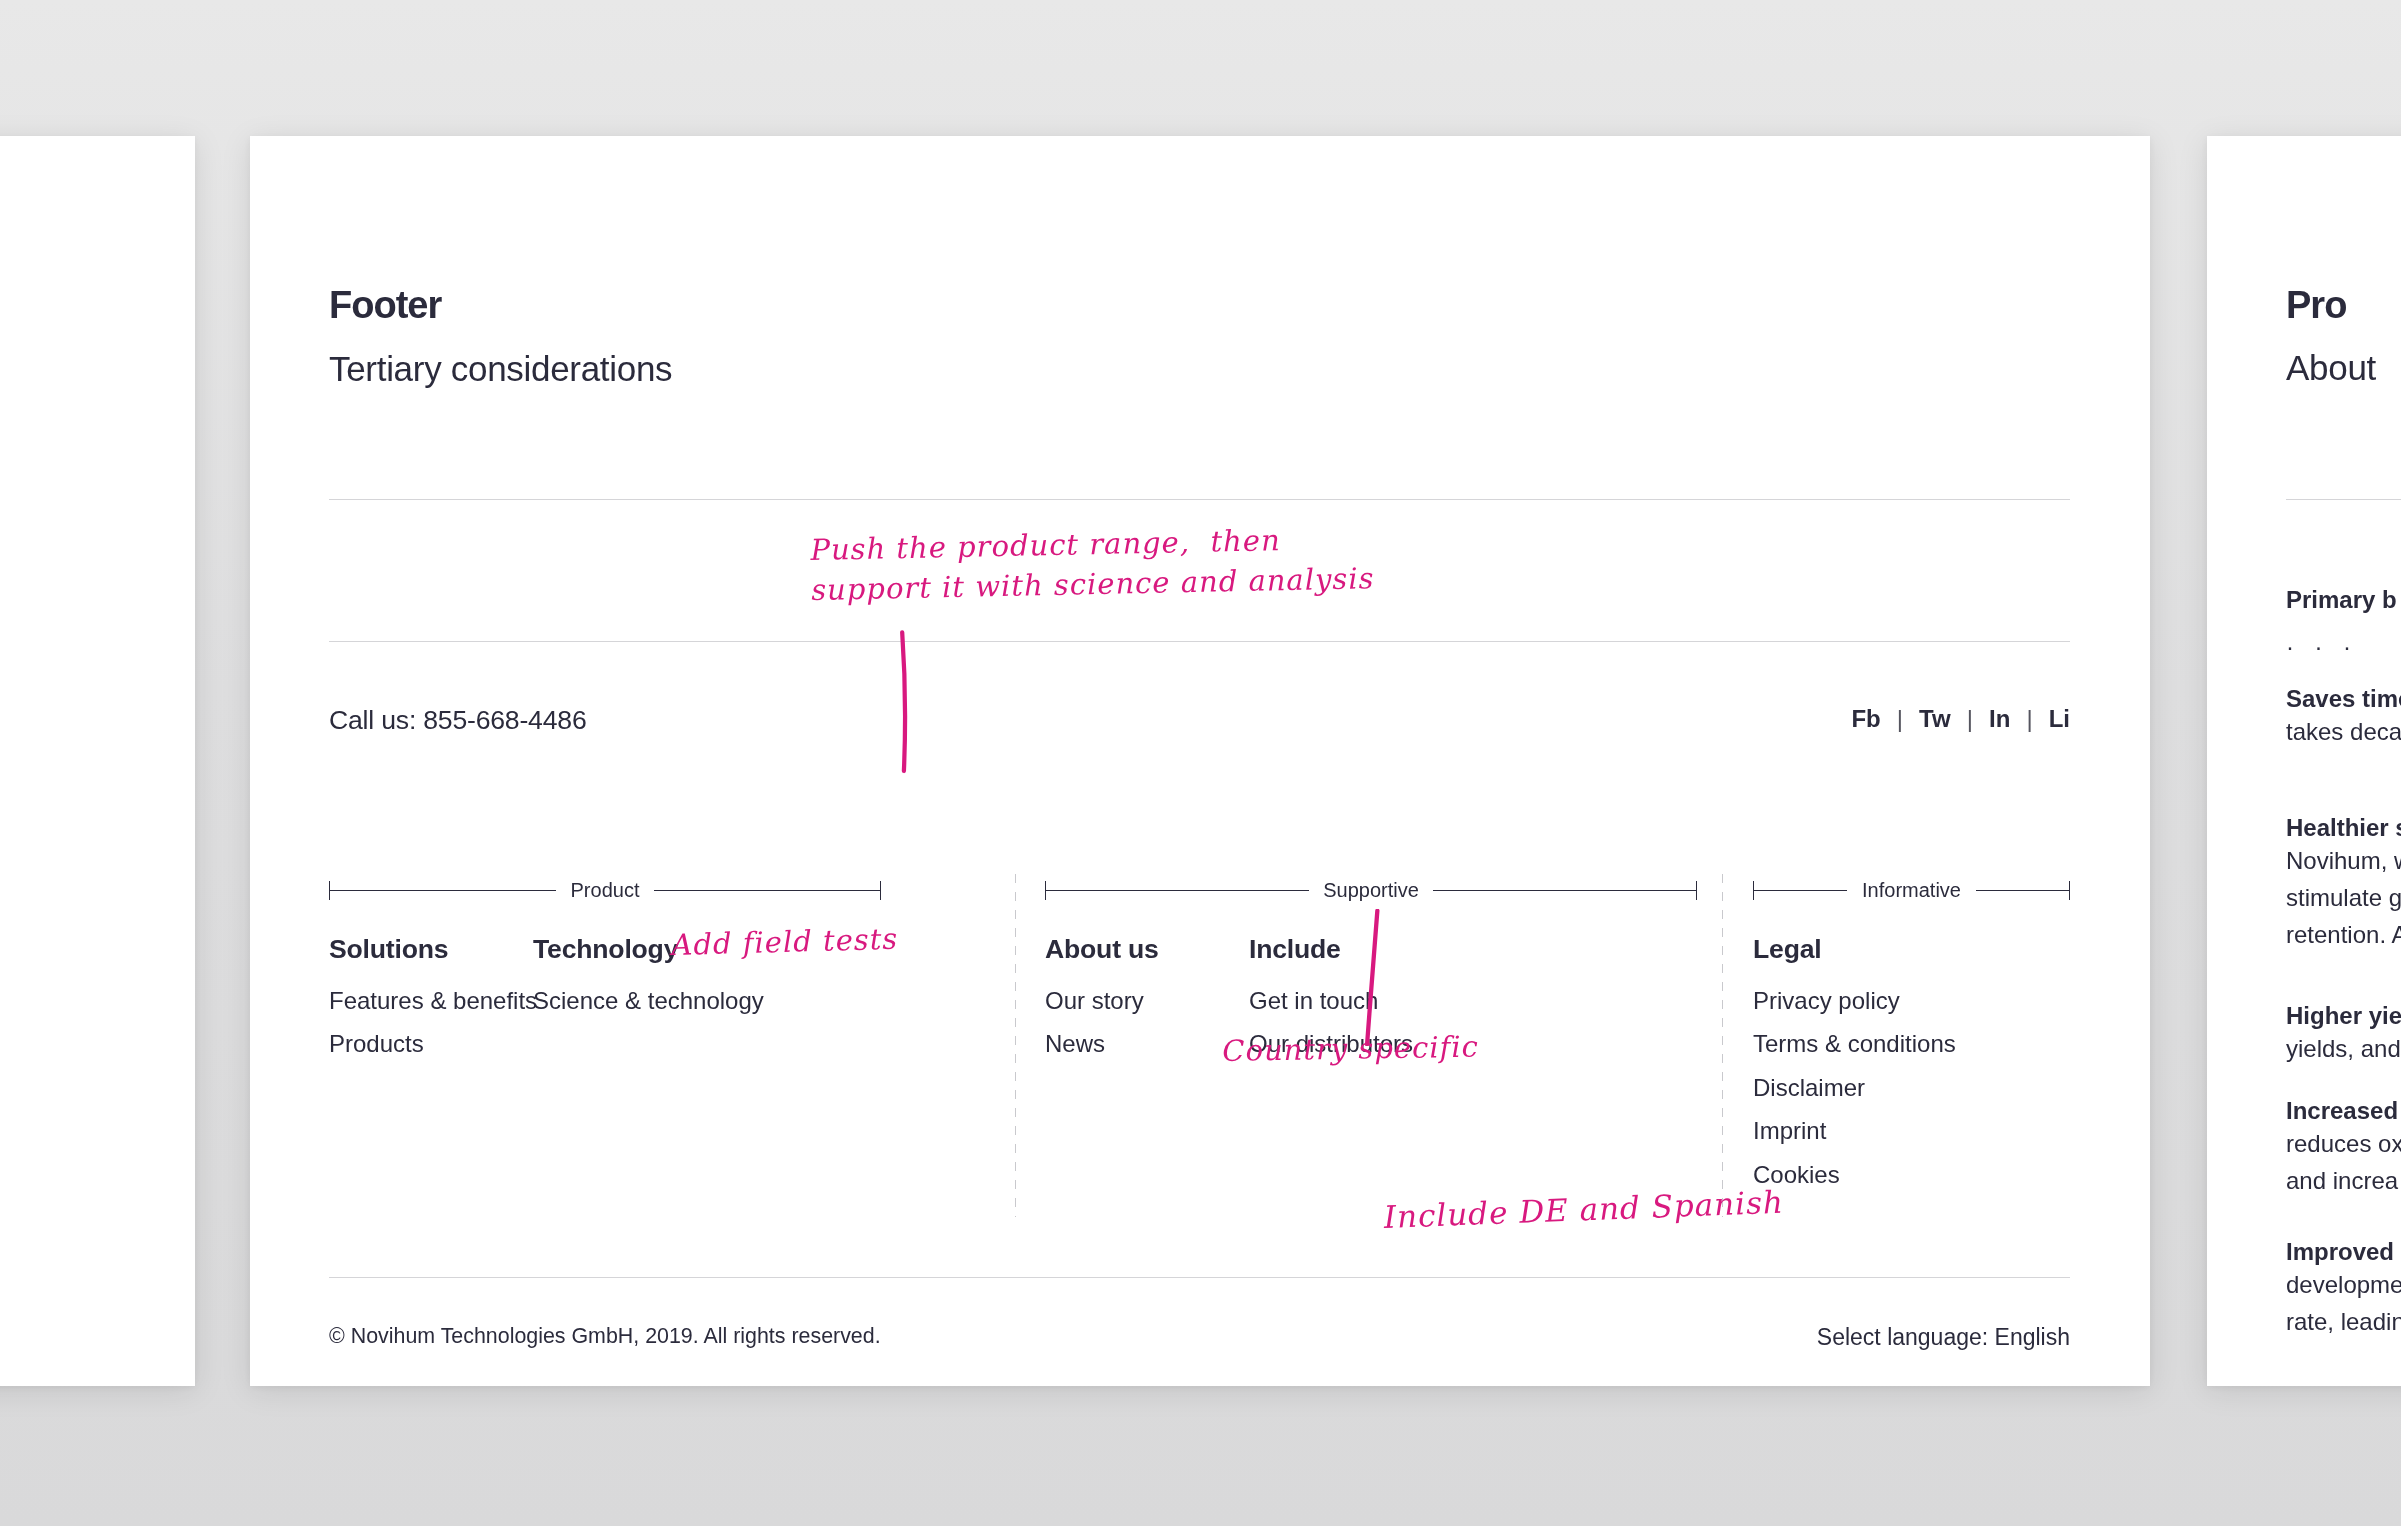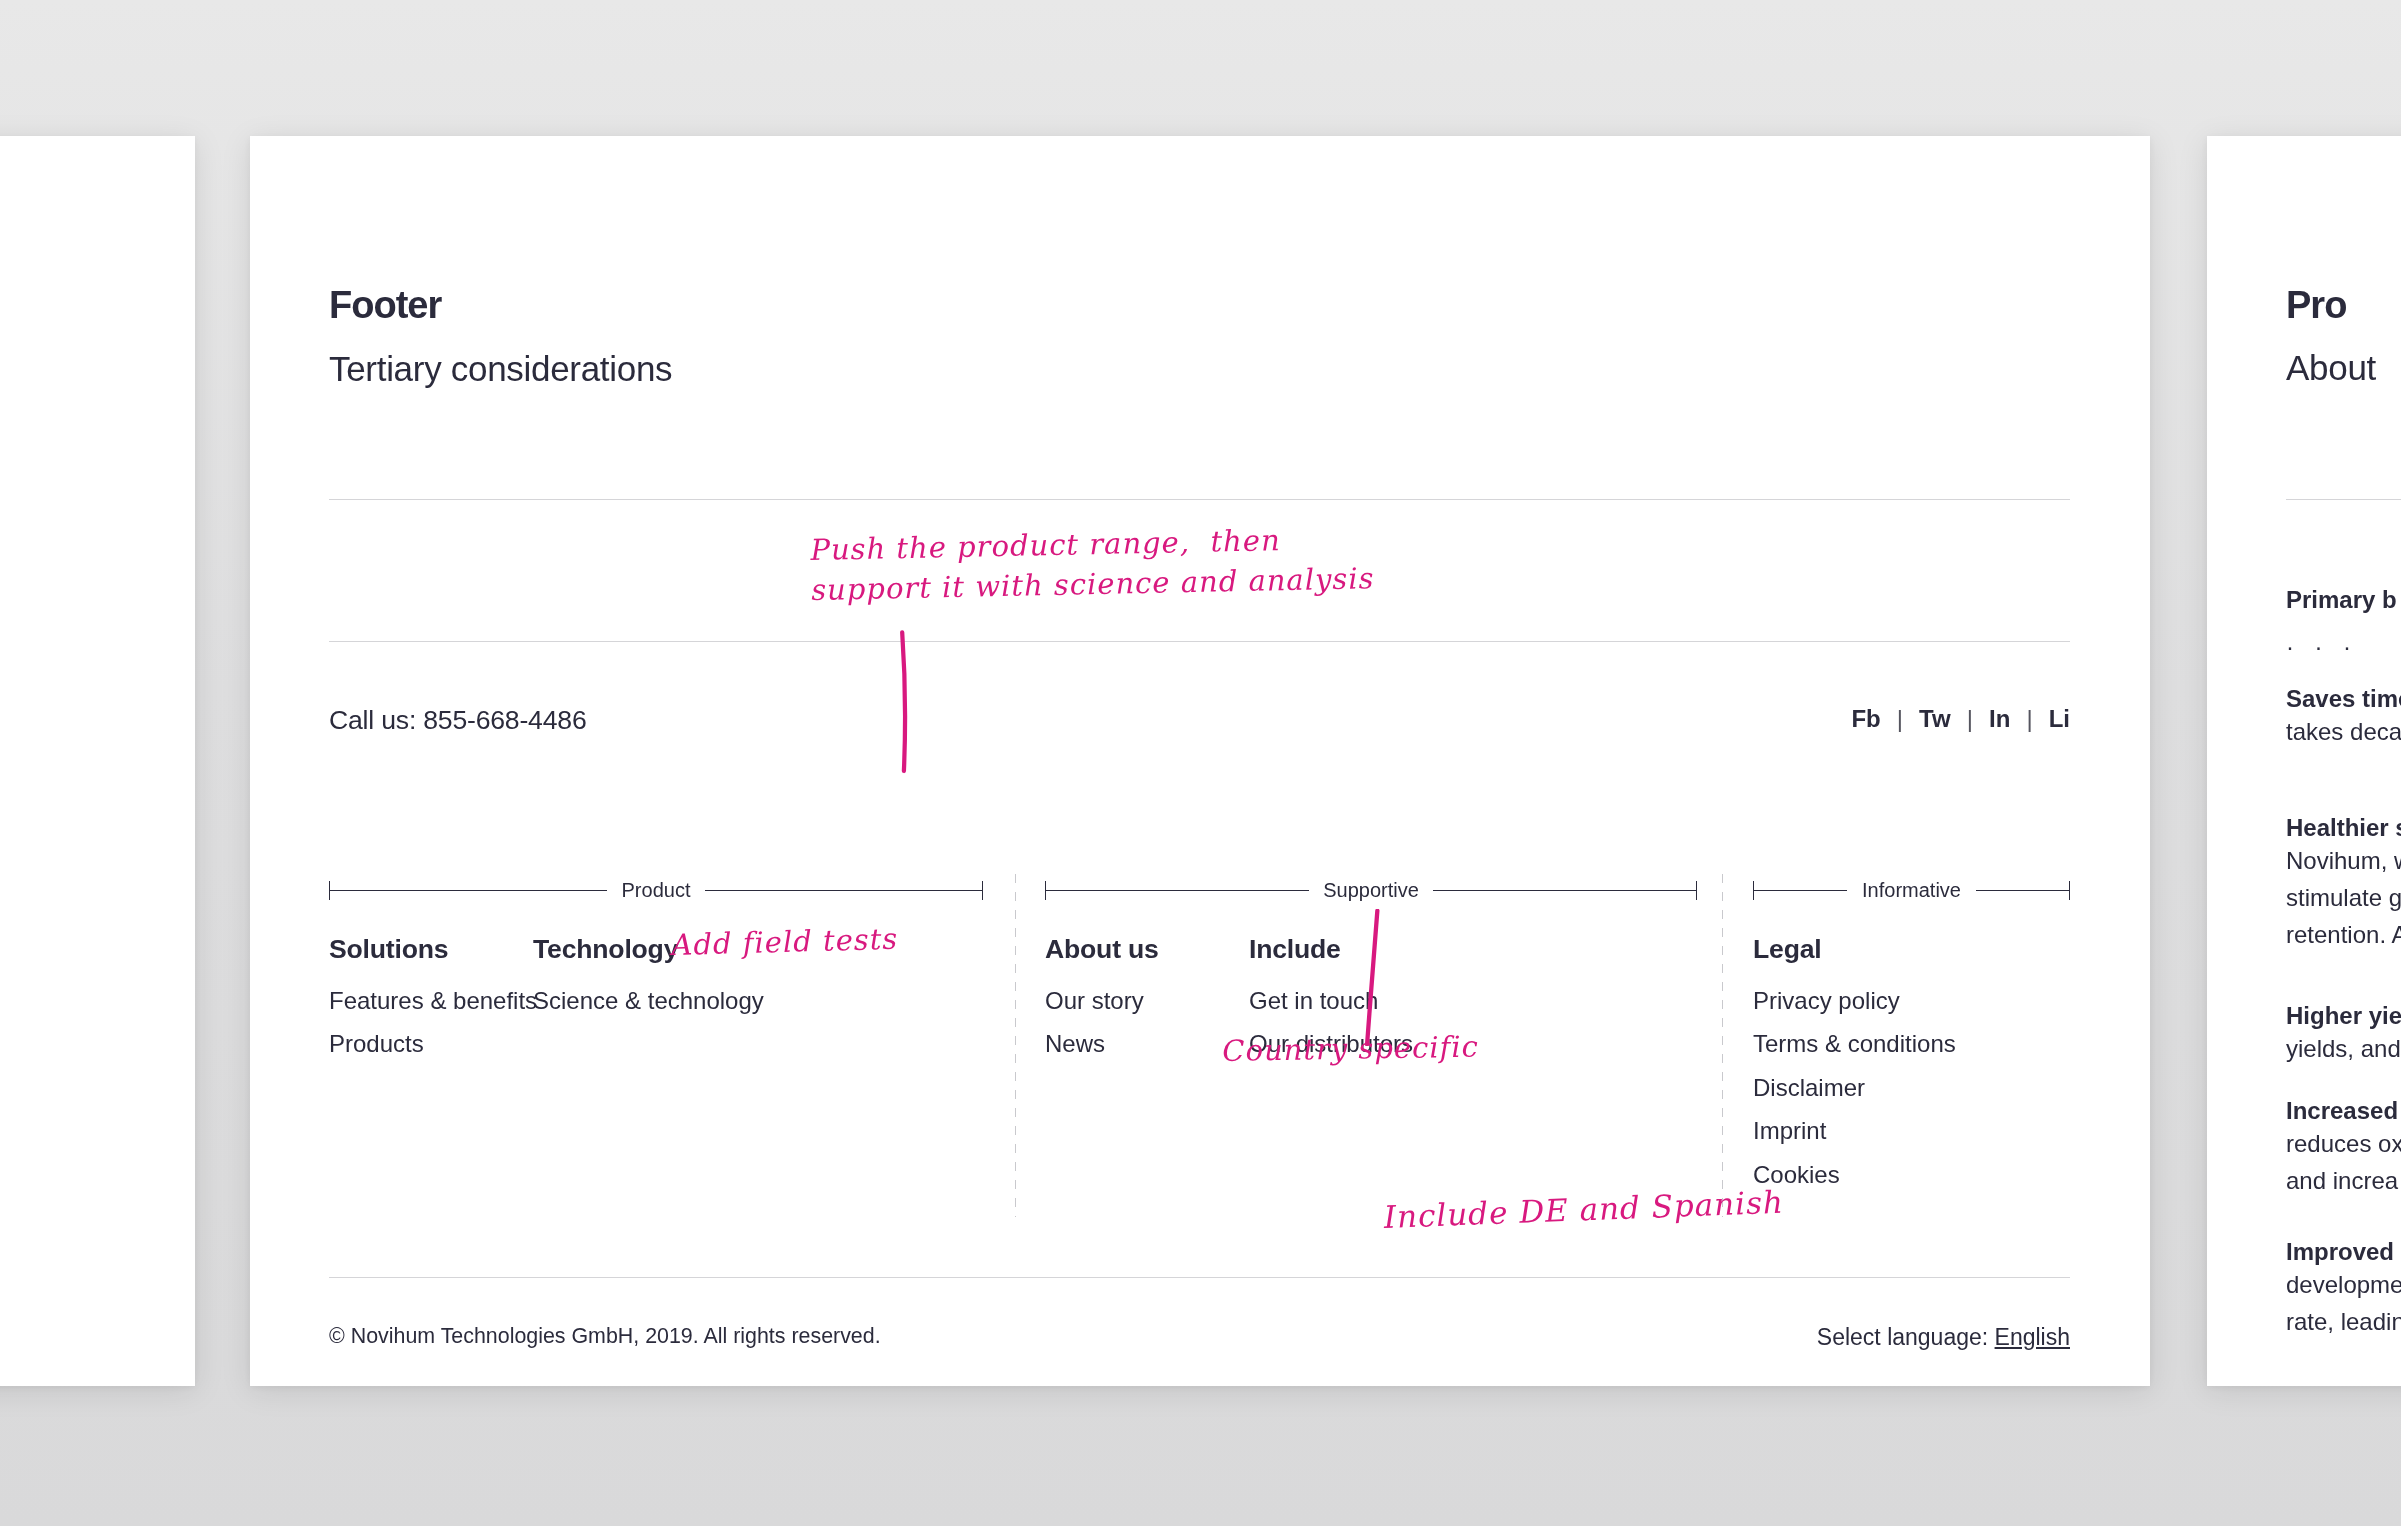--- a/index.html
+++ b/index.html
@@ -140,21 +140,21 @@
     background: #2b2b3c;
     flex: 1 1 auto;
   }
   .bracket .blabel {
     font-size: 20px;
     color: #2b2b3c;
     padding: 0 14.6px;
     white-space: nowrap;
     line-height: 1;
   }
-  .bracket-product    { left: 0;     width: 654px; }
+  .bracket-product    { left: 0;     width: 552px; }
   .bracket-supportive { left: 716px; width: 652px; }
   .bracket-informative{ left: 1424px;width: 317px; }
 
   
   .vdash {
     position: absolute;
     width: 0.9px;
     top: 738px;
     height: 343px;
     background: repeating-linear-gradient(
@@ -213,21 +213,20 @@
   }
   .lang {
     position: absolute;
     right: 0;
     top: 0;
     font-size: 23px;
     color: #2b2b3c;
     white-space: nowrap;
   }
   .lang .lang-value {
-    text-decoration: underline;
     cursor: pointer;
   }
 
   
   .hand {
     position: absolute;
     color: #d8197f;
     font-family: "DejaVu Serif", serif;
     font-style: italic;
     font-weight: normal;

